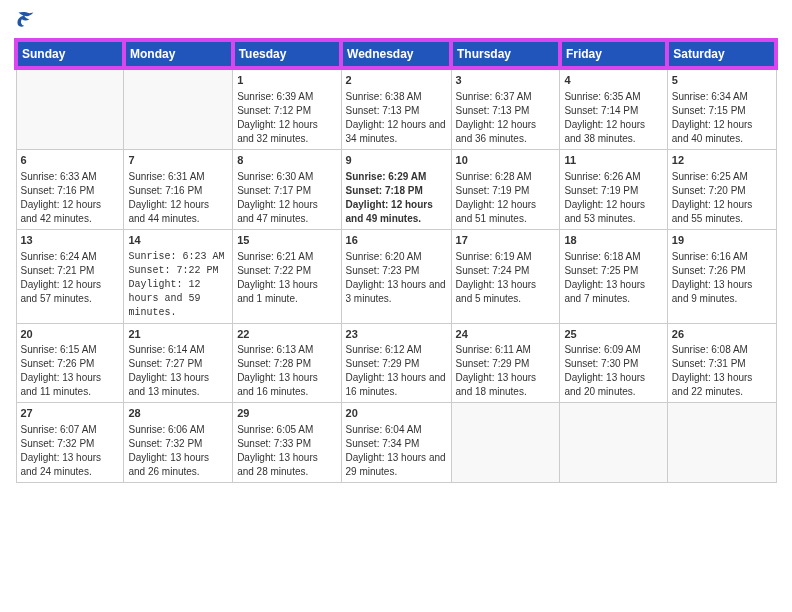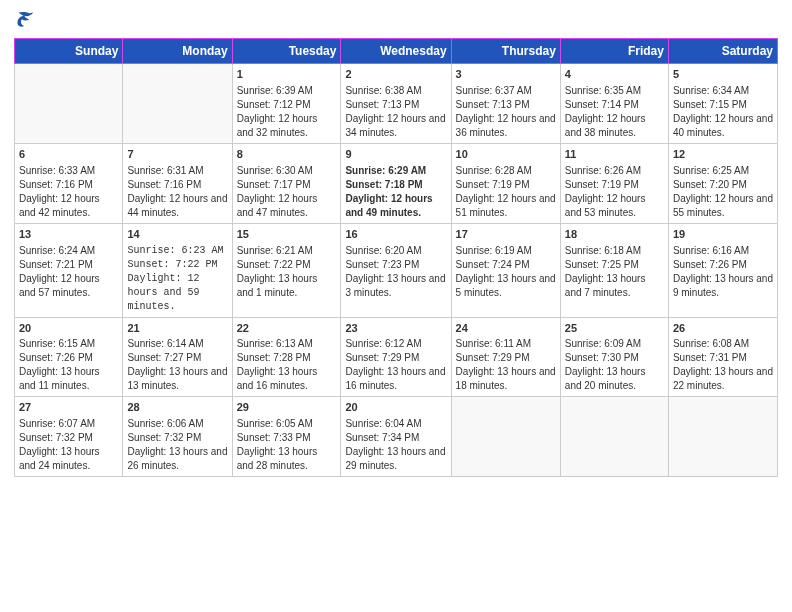--- a/index.html
+++ b/index.html
@@ -62,22 +62,22 @@
       width: 100%;
       border-collapse: collapse;
       border: 1px solid #ccc;
     }
     .calendar th {
       background: #2255bb;
       color: #fff;
       font-size: 12px;
       font-weight: bold;
       padding: 5px 4px;
-      text-align: right;
-      border: 1px solid #d946ef;
+      text-align: left;
+      border: 4px solid #d946ef;
     }
     .calendar td {
       vertical-align: top;
       border: 1px solid #ccc;
       padding: 3px 4px;
       width: 113px;
       background: #fff;
       font-size: 9.5px;
       color: #333;
       line-height: 1.35;

